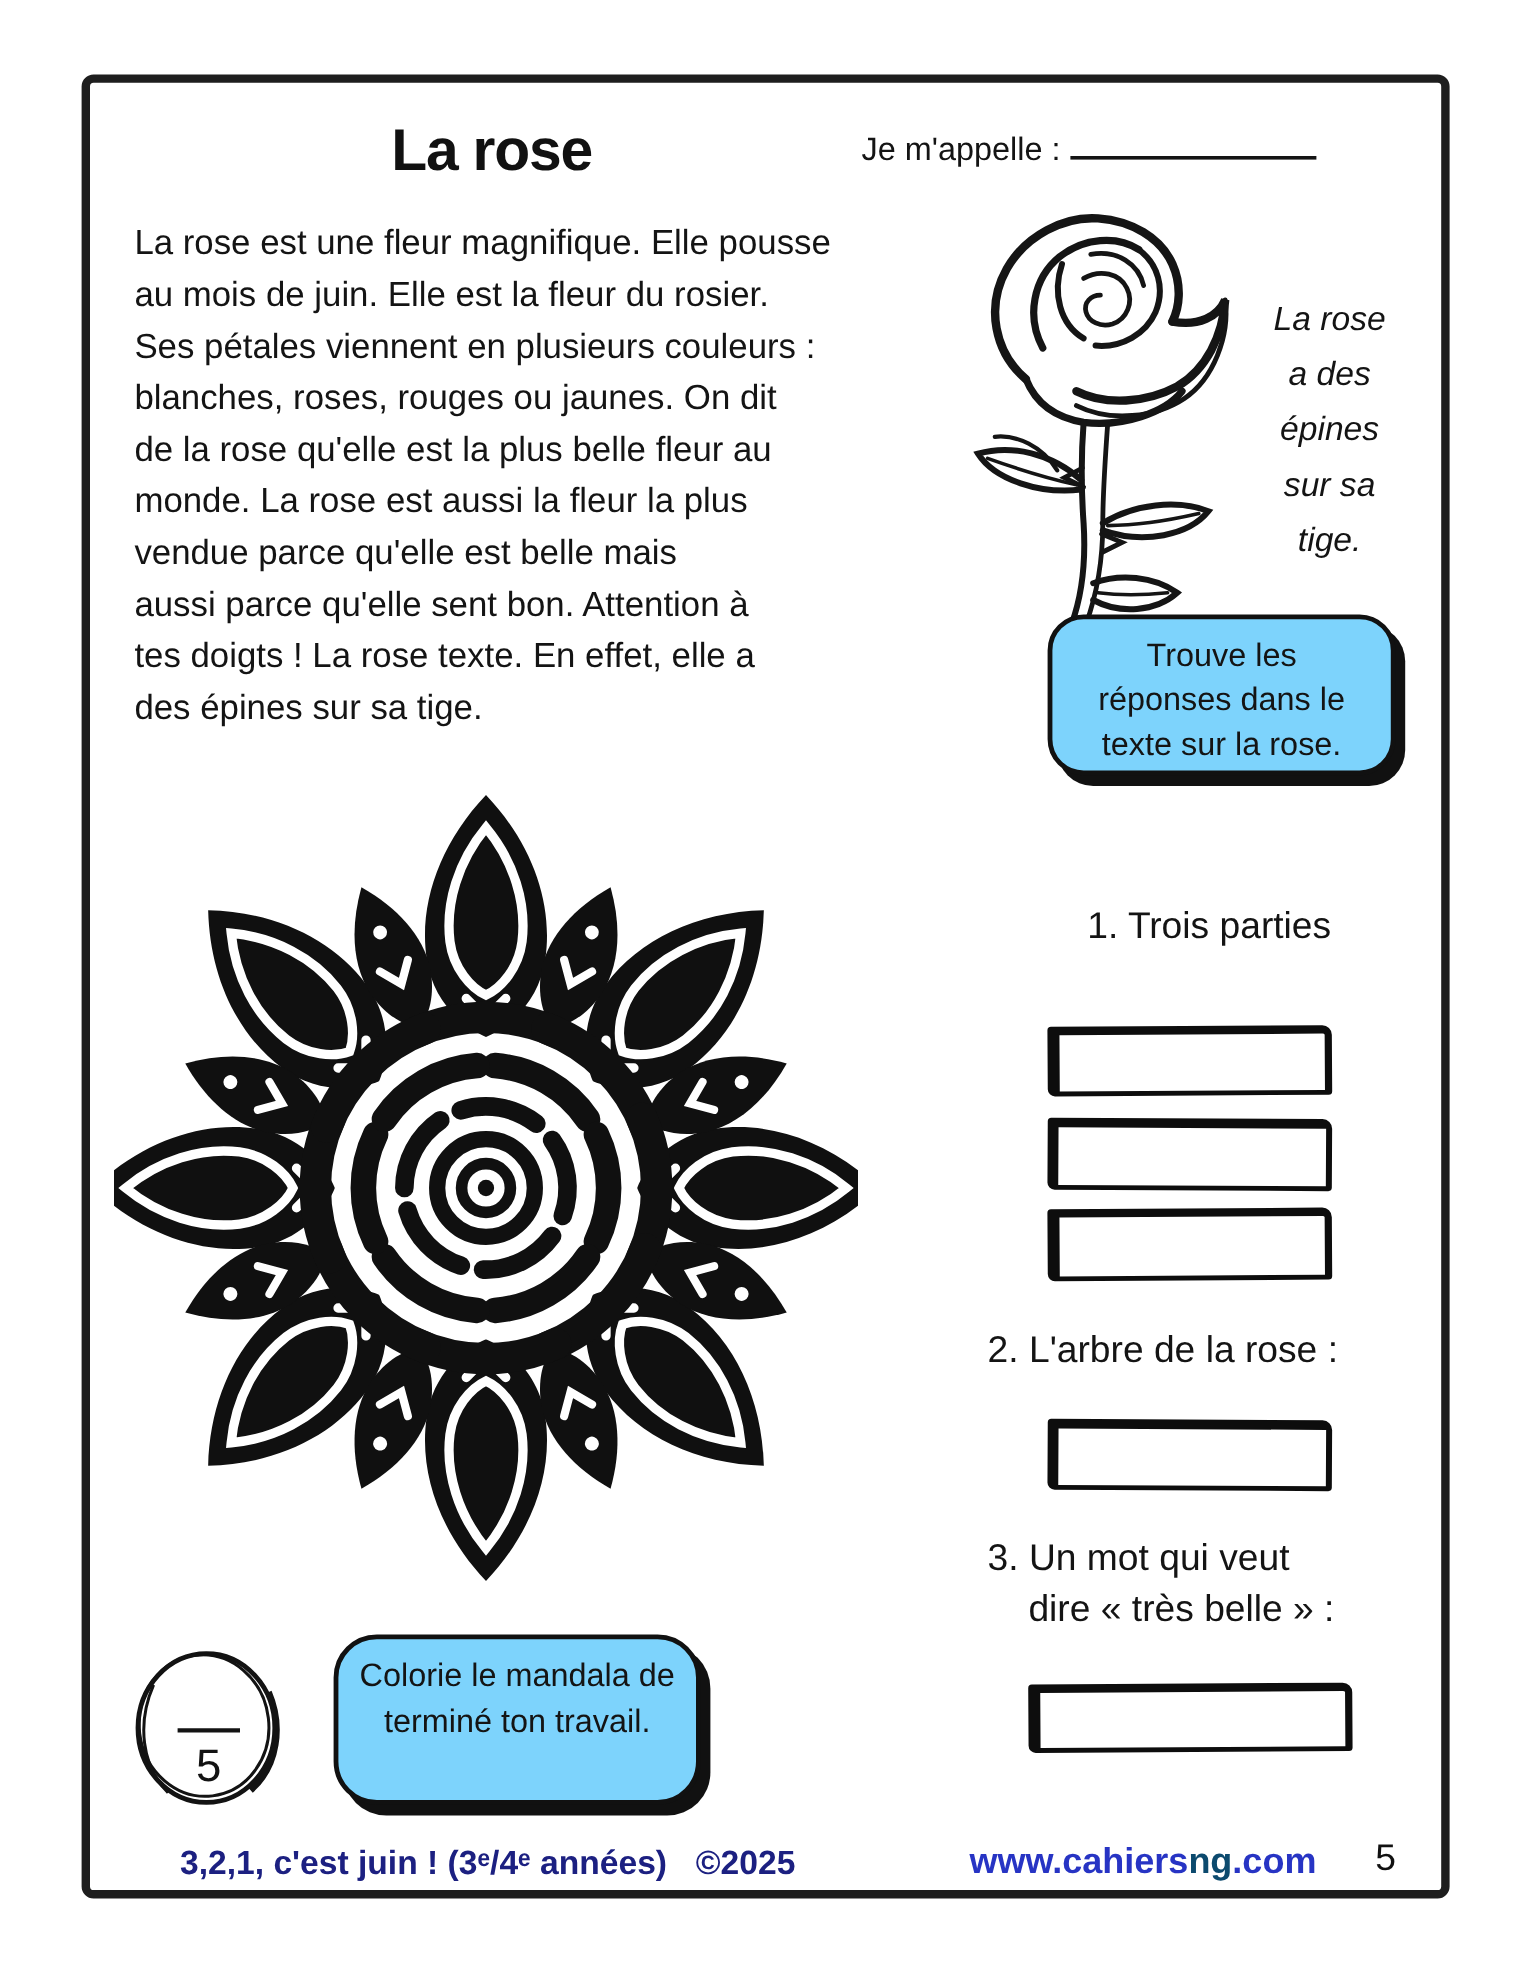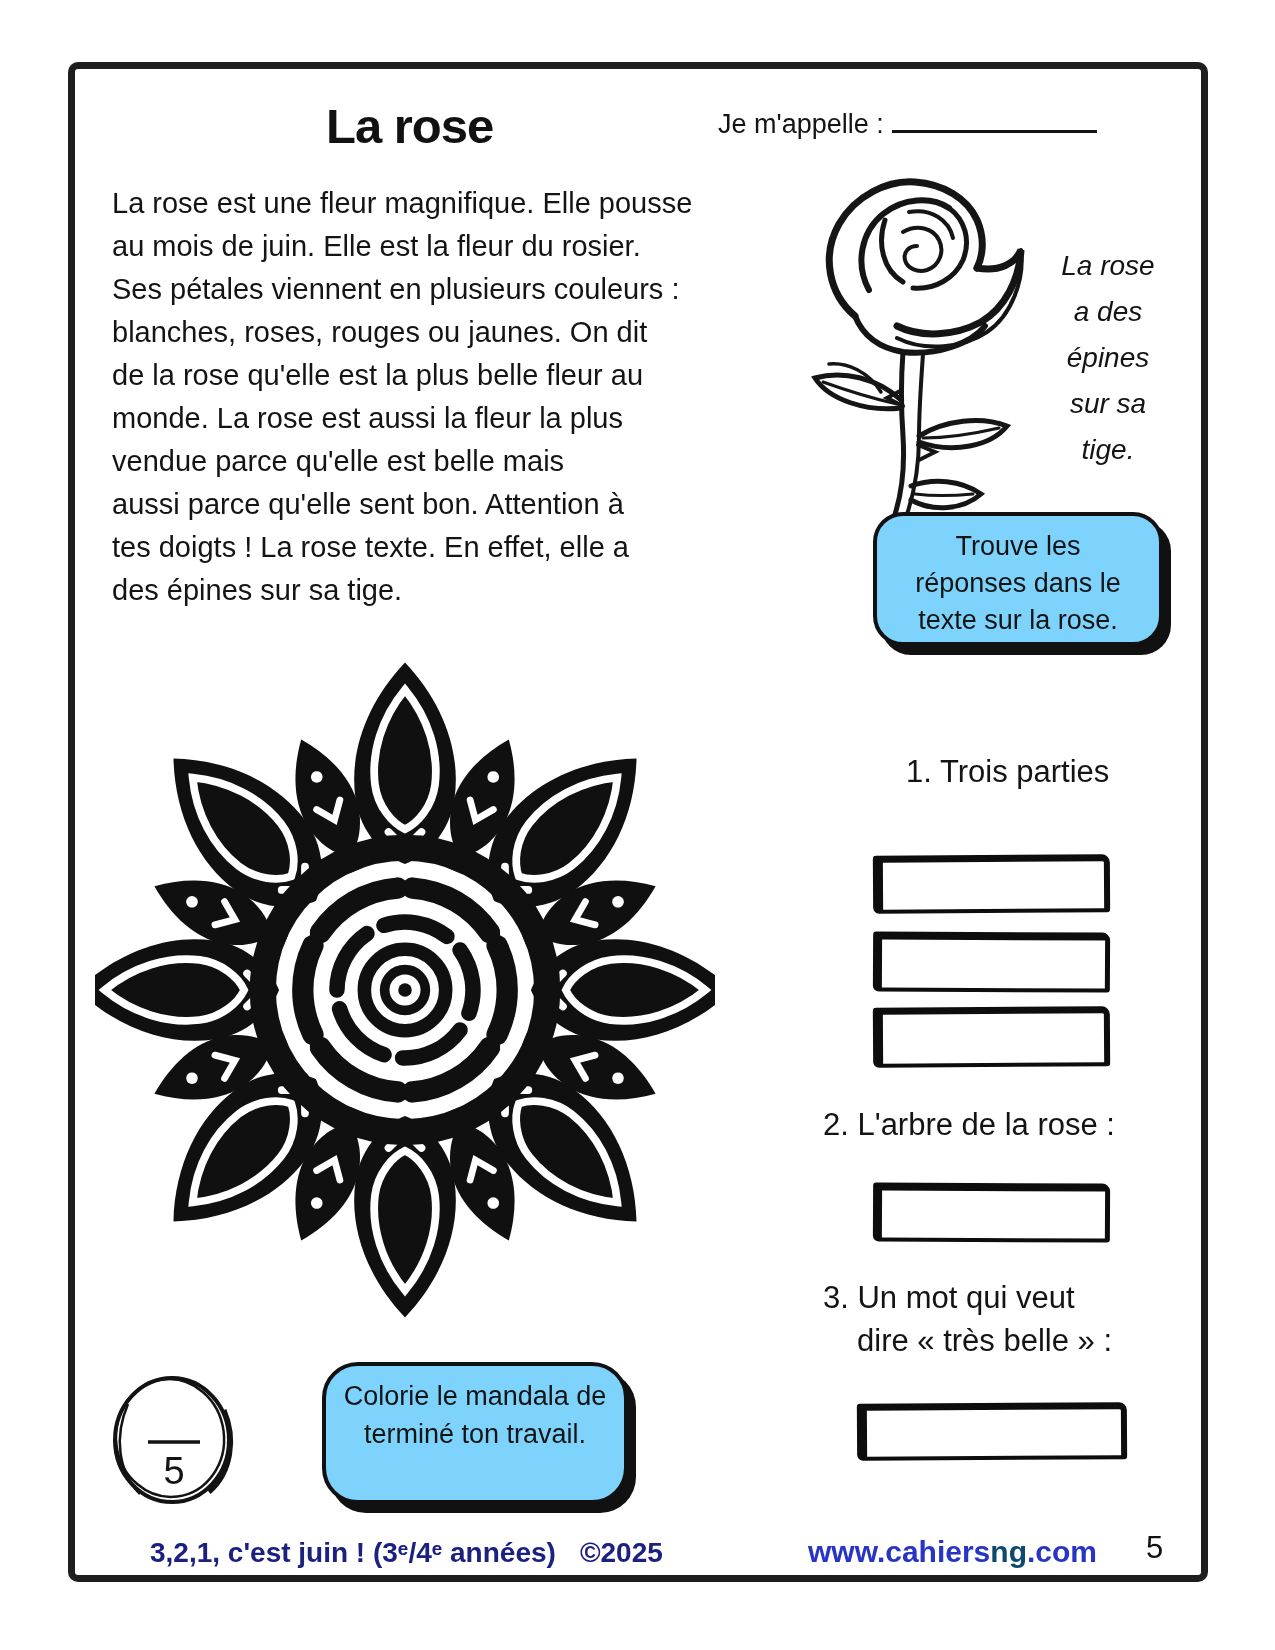--- a/index.html
+++ b/index.html
@@ -27,21 +27,21 @@
   .bubble{
     position:absolute;background:#7dd3fc;border:4px solid #111;text-align:center;
     box-shadow:8px 9px 0 #111;
   }
   .hint-box{
     left:873px;top:512px;width:290px;height:134px;border-radius:30px;
     font-size:27px;line-height:37px;padding-top:12px;box-sizing:border-box;
   }
   .colorie-box{
     left:278px;top:1362px;width:306px;height:142px;border-radius:36px;
-    font-size:27px;line-height:38px;padding-top:11px;box-sizing:border-box;margin-left:44px;
+    font-size:27px;line-height:38px;padding-top:11px;box-sizing:border-box;
   }
   .question{position:absolute;font-size:31px;line-height:43px;}
   .q1{left:894px;top:750px;margin-left:12px;}
   .q2{left:823px;top:1103px;}
   .q3{left:823px;top:1276px;}
   .q-indent{padding-left:38px;}
   .abox{
     position:absolute;background:#fff;border-style:solid;border-color:#0d0d0d;
     border-width:7px 6px 4px 10px;border-radius:3px 8px 3px 6px;transform:rotate(-0.35deg);
     box-sizing:border-box;

